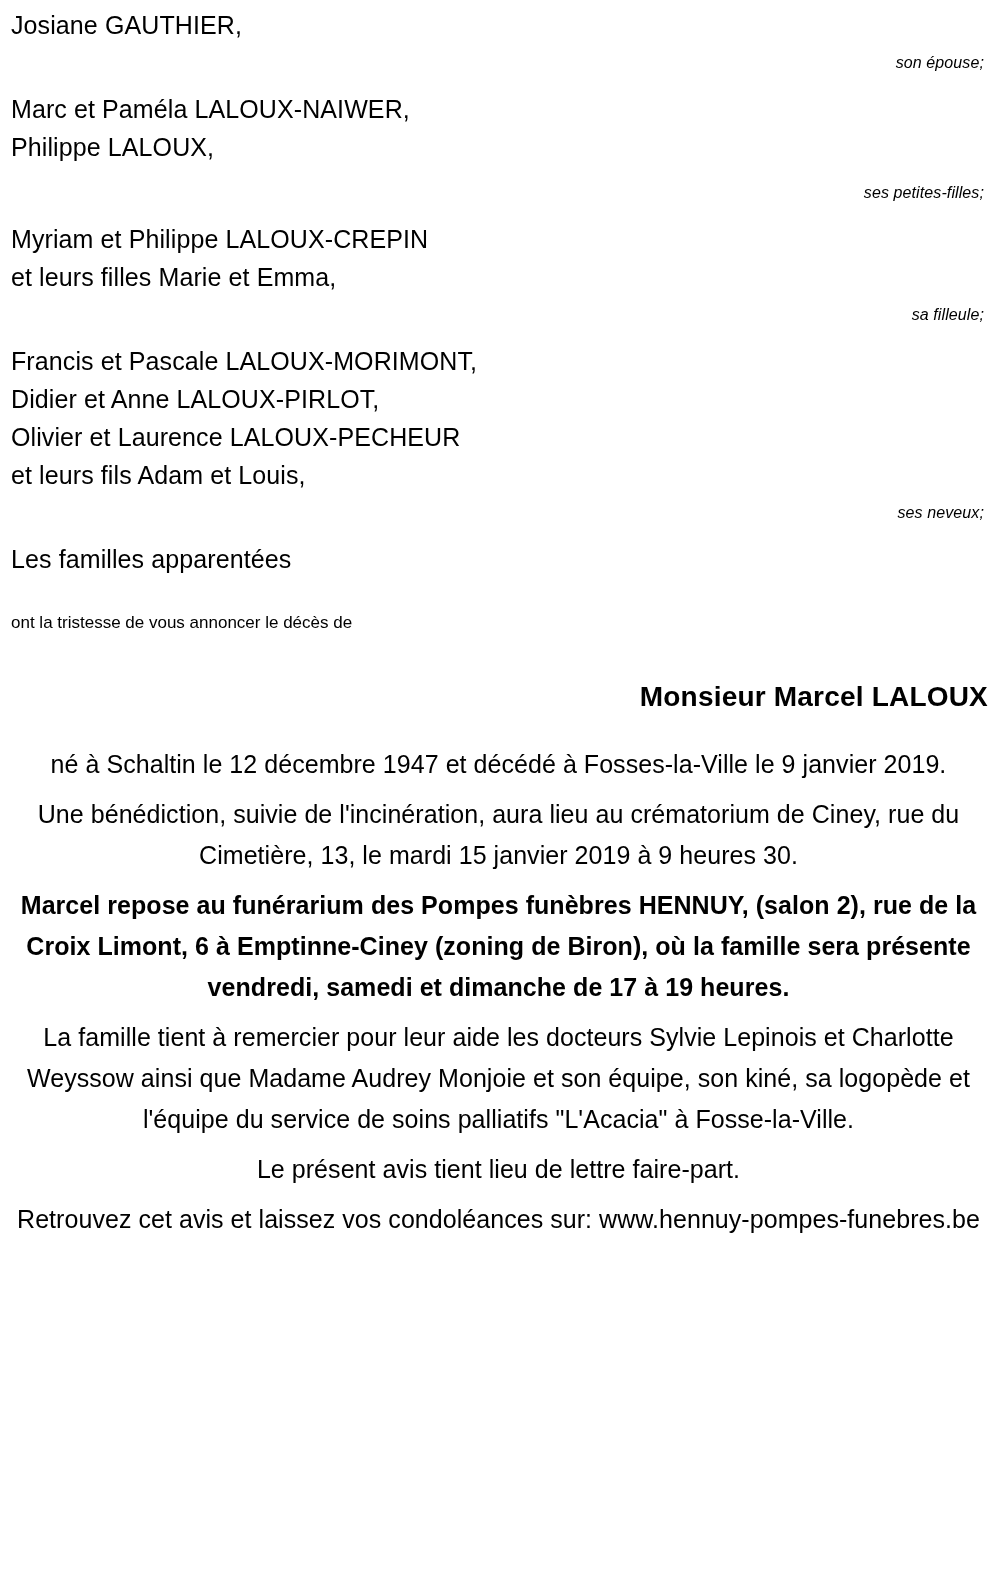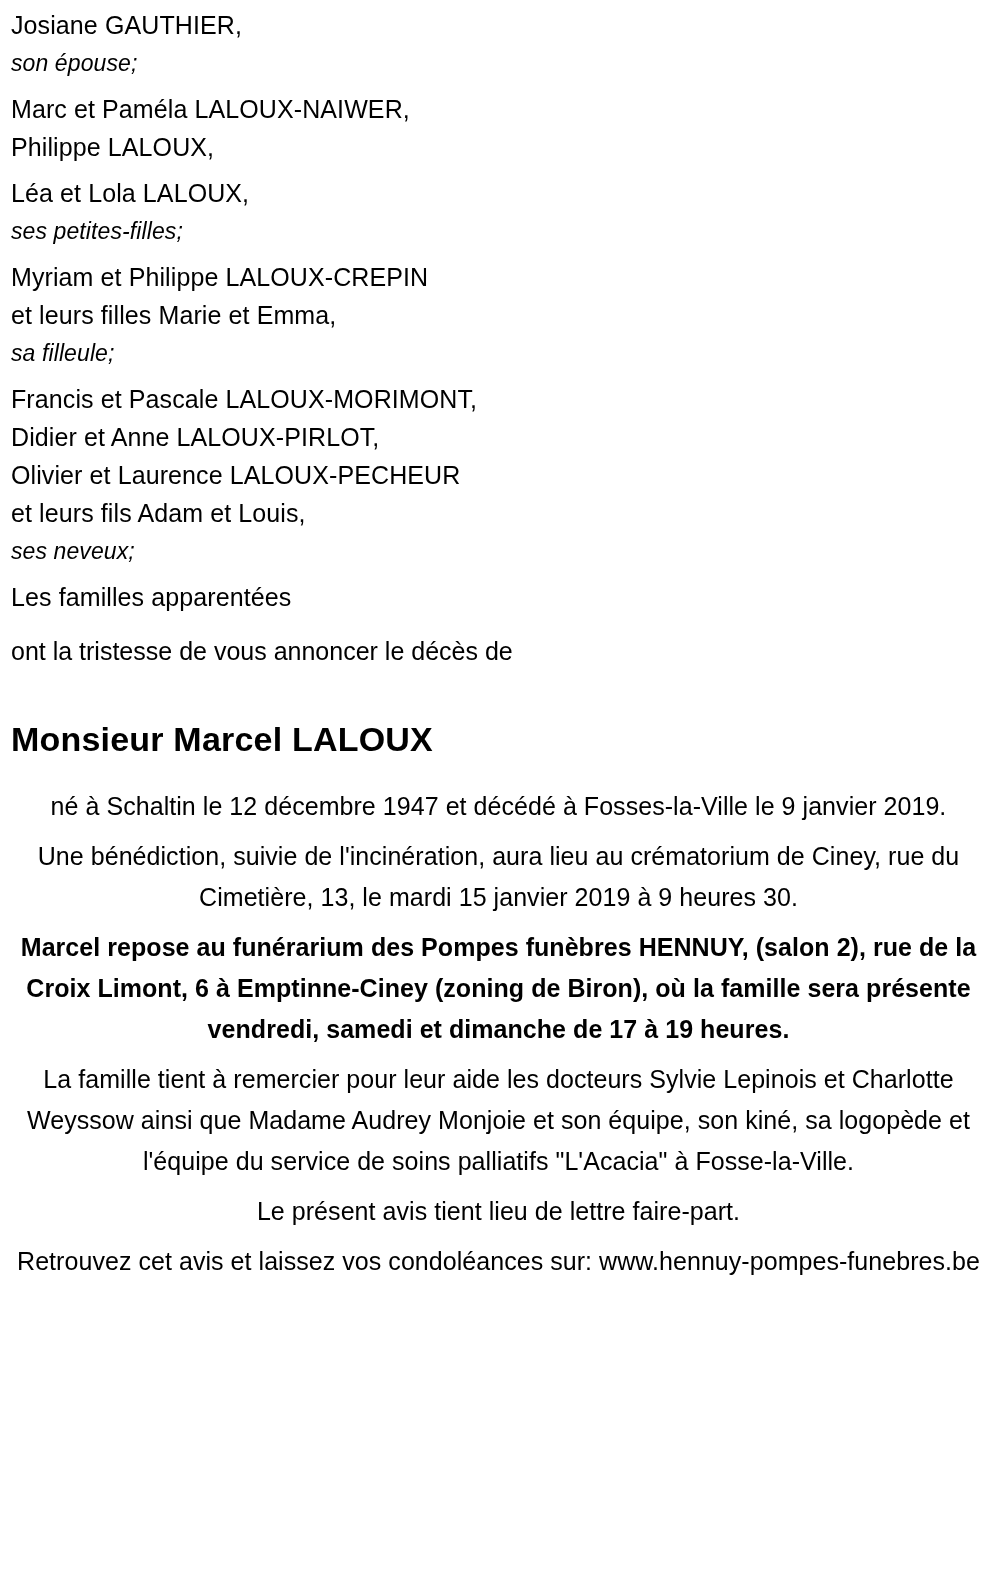--- a/index.html
+++ b/index.html
@@ -32,44 +32,46 @@
     position: relative;
     margin-bottom: 8px;
   }
   .name-line {
     font-size: 25px;
     line-height: 38px;
     letter-spacing: 0.1px;
     white-space: nowrap;
   }
   .relation-line {
-    font-size: 23px;
+    text-align: right;
+    font-size: 16px;
     line-height: 38px;
     font-style: italic;
     letter-spacing: 0.1px;
     padding-right: 4px;
   }
   .dagger {
     font-weight: bold;
   }
 
   
   .announce {
-    font-size: 25px;
+    font-size: 17px;
     line-height: 38px;
-    margin-top: 16px;
+    margin-top: 26px;
   }
 
   .deceased-name {
-    font-size: 34px;
+    font-size: 28px;
     font-weight: bold;
     line-height: 42px;
     letter-spacing: 0.2px;
-    margin-top: 48px;
+    margin-top: 34px;
     margin-bottom: 26px;
+    text-align: right;
   }
 
   
   .para {
     font-size: 25px;
     line-height: 41px;
     letter-spacing: 0.05px;
     margin: 0 0 9px 0;
     max-width: 975px;
     text-align: center;
@@ -92,21 +94,20 @@
       <div class="name-line">Josiane GAUTHIER,</div>
       <div class="relation-line">son épouse;</div>
     </div>
 
     <div class="family-group">
       <div class="name-line">Marc et Paméla LALOUX-NAIWER,</div>
       <div class="name-line">Philippe LALOUX,</div>
     </div>
 
     <div class="family-group">
-      <div class="name-line">Léa et Lola LALOUX,</div>
       <div class="relation-line">ses petites-filles;</div>
     </div>
 
 
     <div class="family-group">
       <div class="name-line">Myriam et Philippe LALOUX-CREPIN</div>
       <div class="name-line">et leurs filles Marie et Emma,</div>
       <div class="relation-line">sa filleule;</div>
     </div>
 

